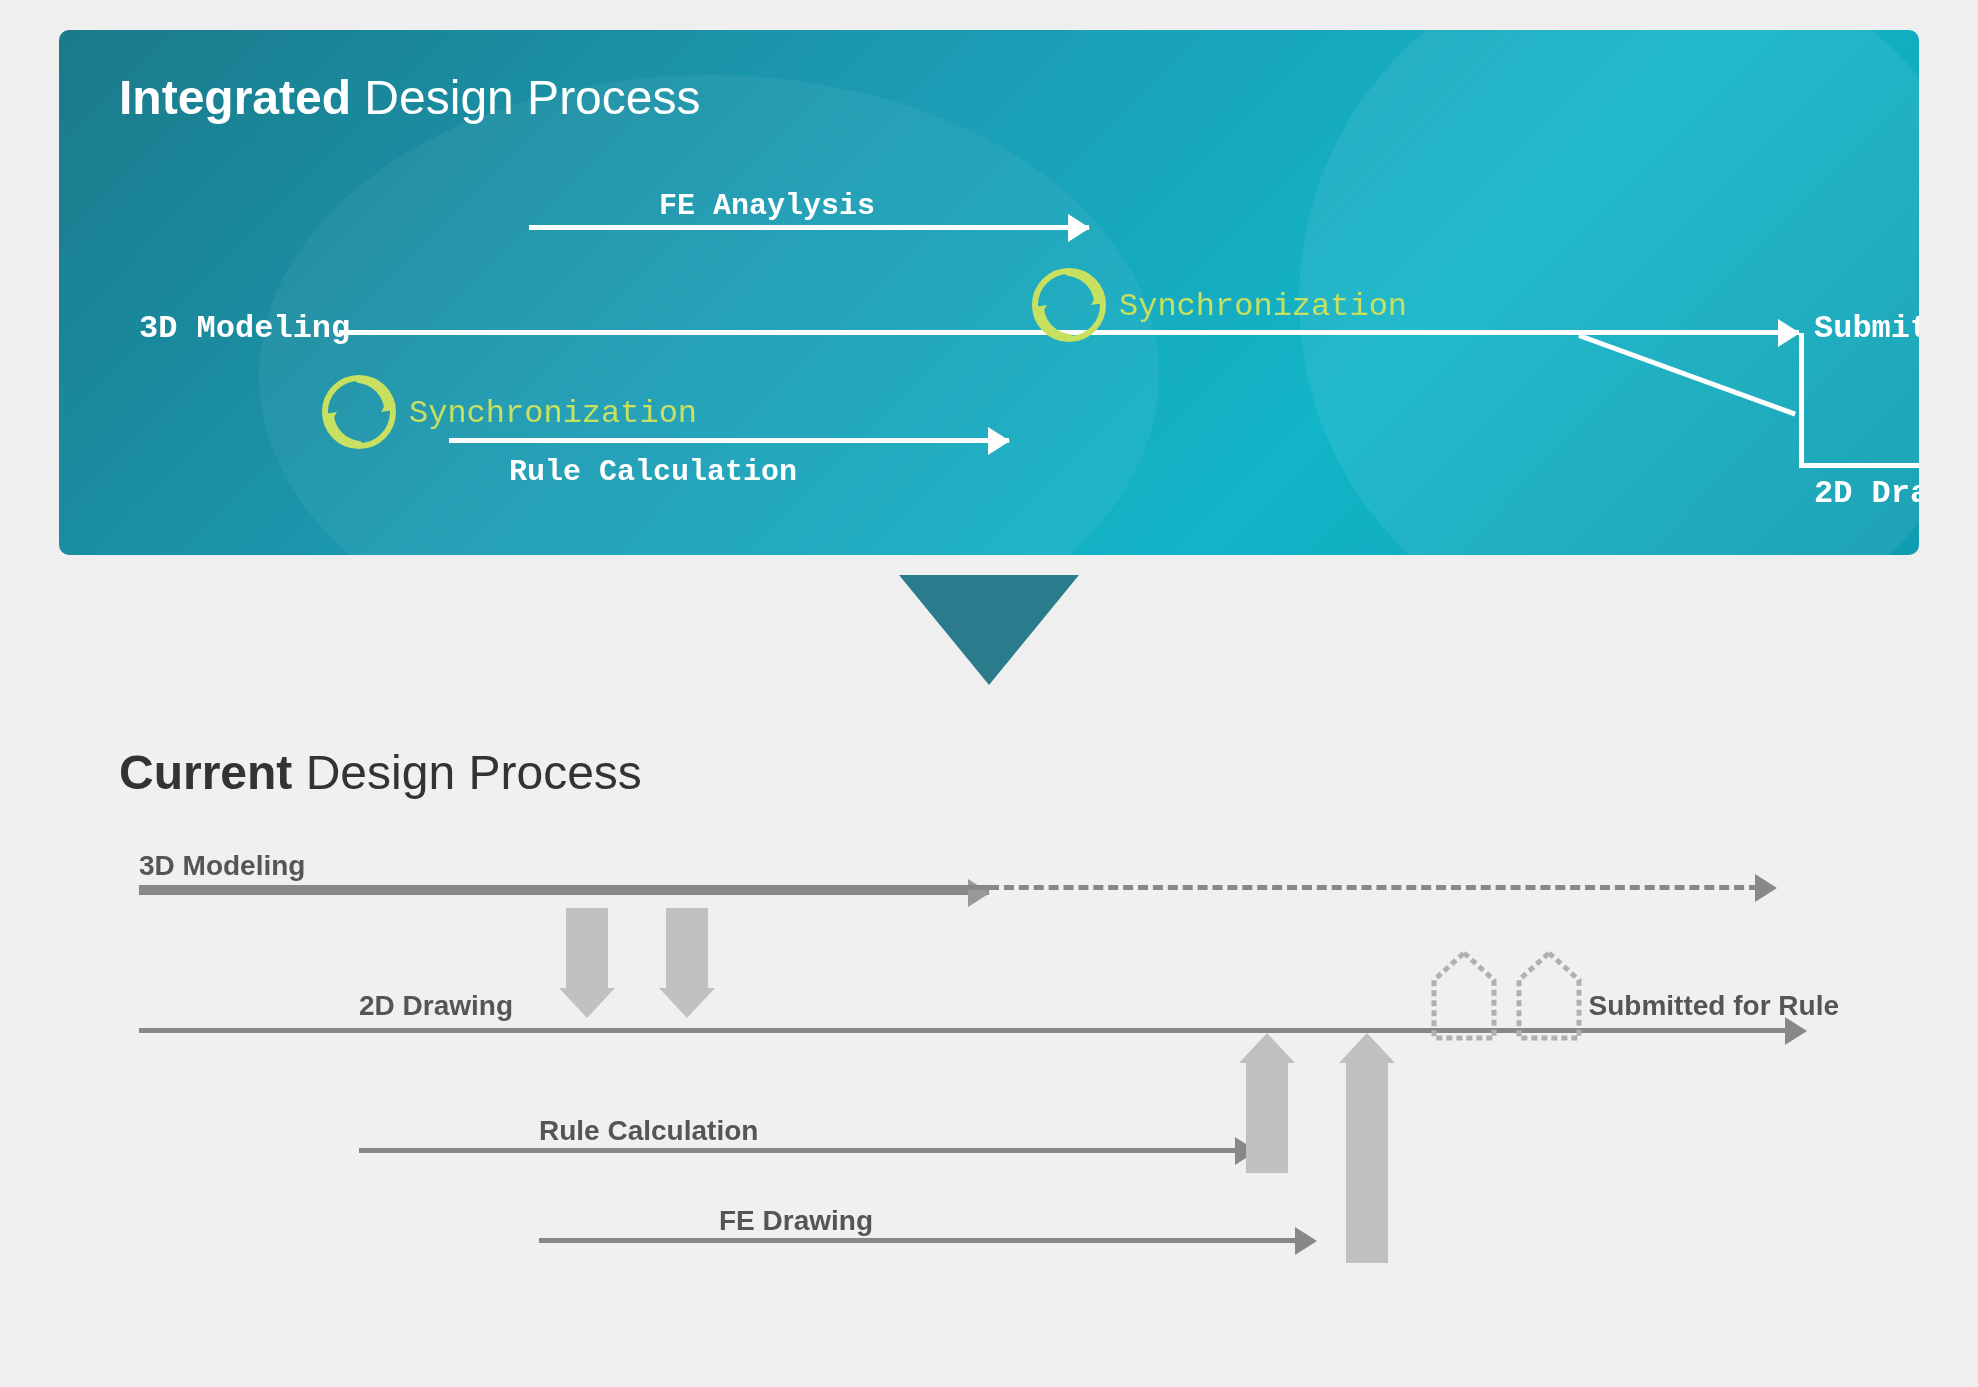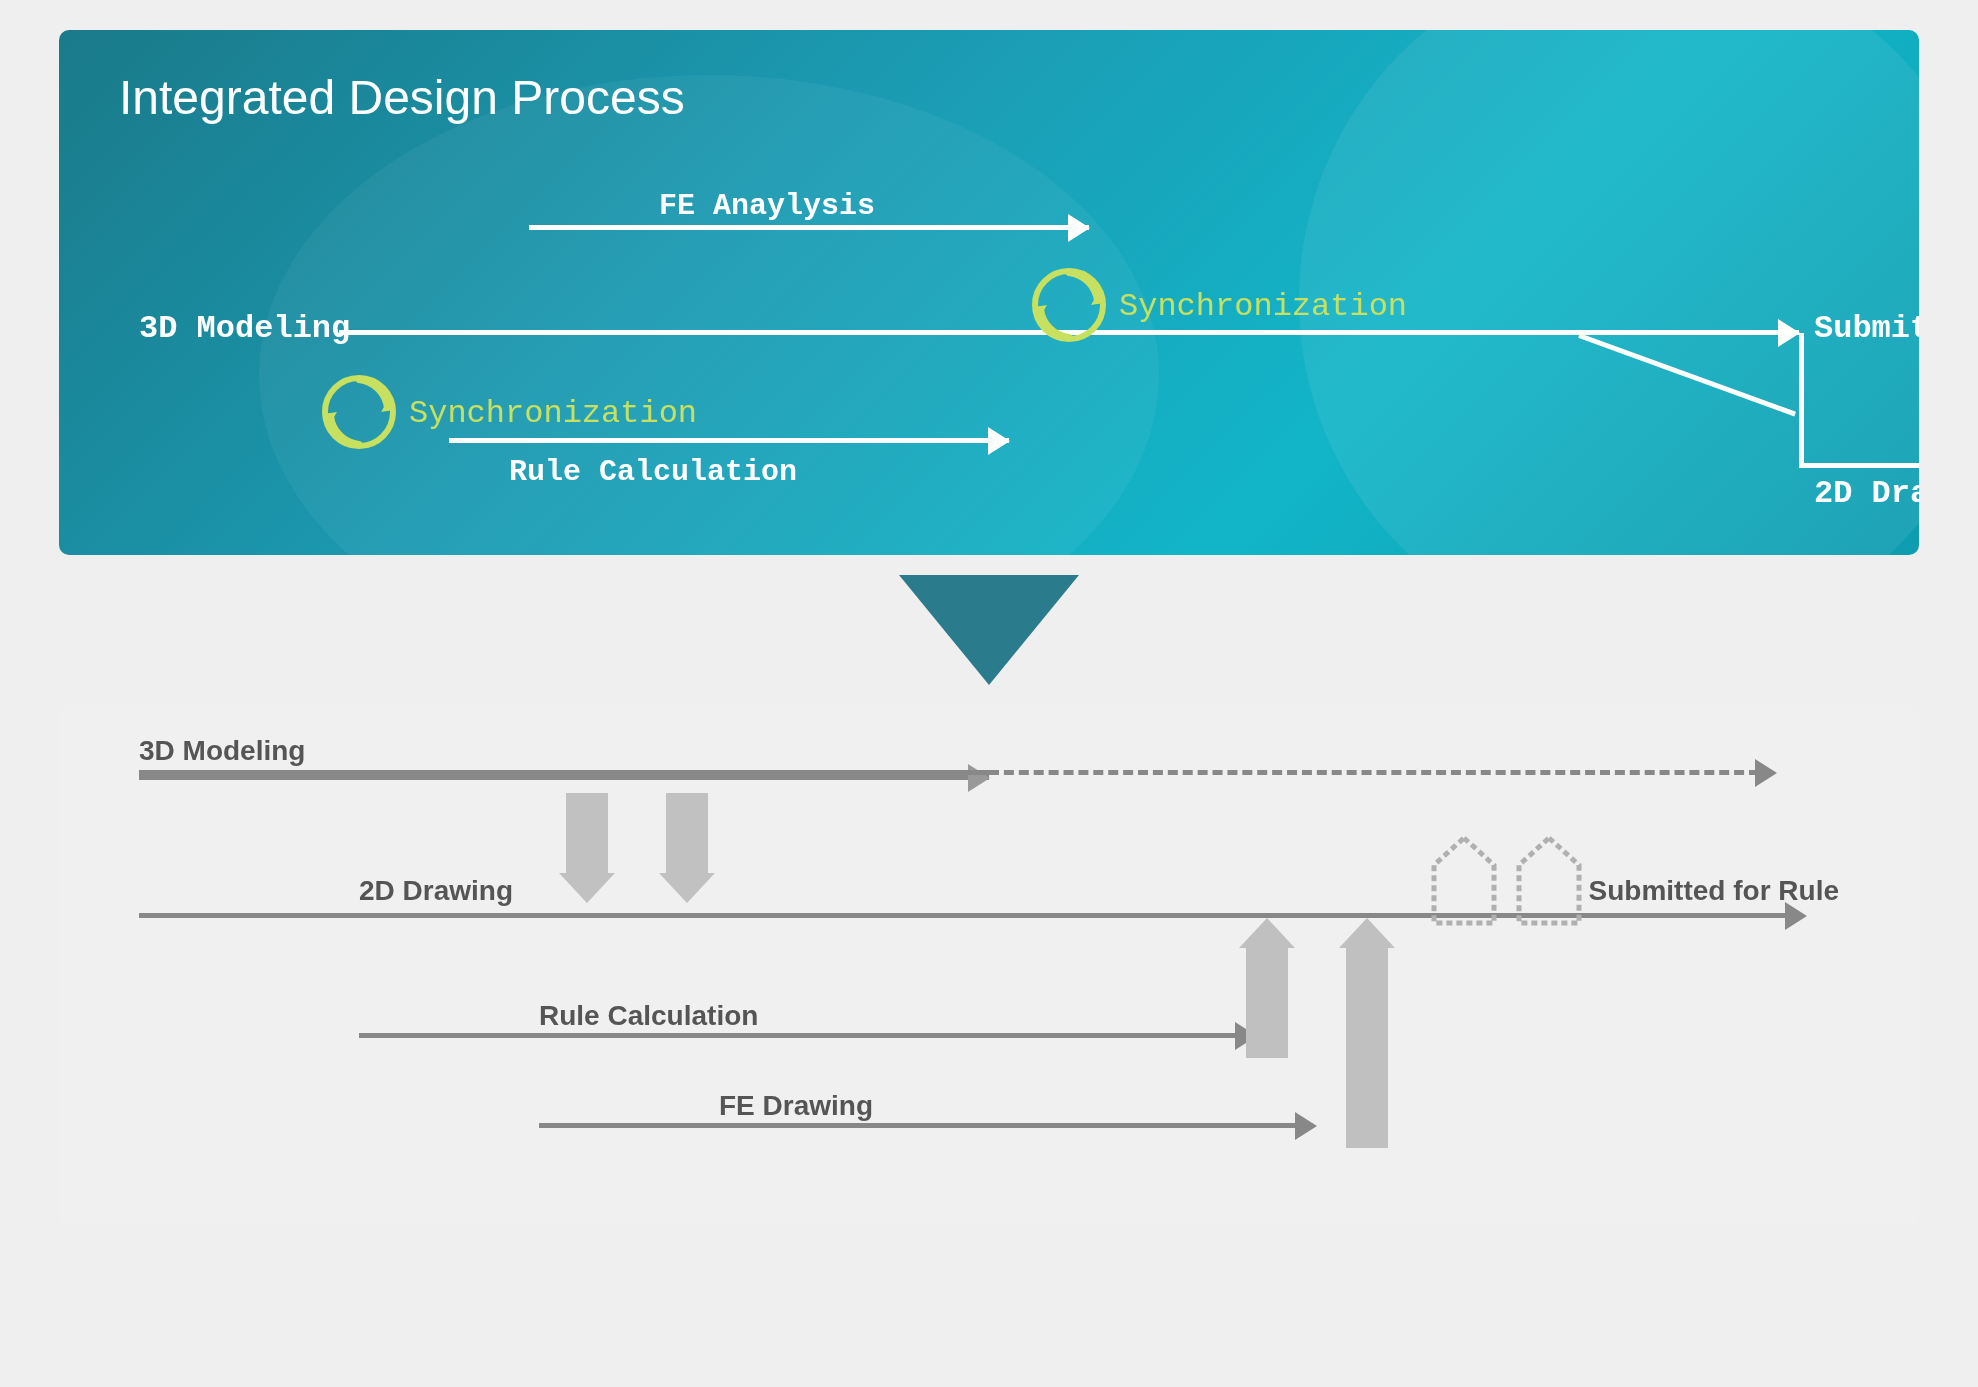--- a/index.html
+++ b/index.html
@@ -58,21 +58,21 @@
 
     .integrated-title {
       font-size: 48px;
       color: white;
       margin-bottom: 50px;
       font-weight: 300;
       position: relative;
       z-index: 2;
     }
     .integrated-title strong {
-      font-weight: 400;
+      font-weight: 700;
     }
 
     
     .integrated-diagram {
       position: relative;
       width: 100%;
       height: 330px;
       z-index: 2;
       font-family: Liberation Mono, monospace;
     }
@@ -317,20 +317,23 @@
       <div class="right-label" style="left: 1695px; top: 300px;">
         <strong>2D Drawing</strong>
       </div>
 
     </div>
   </div>
 
   <div class="triangle-connector"></div>
 
   <div class="current-section">
+    <div class="current-title">
+      <strong>Current</strong><span> Design Process</span>
+    </div>
 
     <div class="current-diagram">
 
       <div class="grey-arrow" style="left: 20px; top: 30px; width: 850px; background:#888;"></div>
 
       <div style="position:absolute; left:20px; top:25px; width:850px; height:5px; background:#888; z-index:1;"></div>
 
       <div style="position:absolute; left:870px; top:25px; width:770px; height:0; border-top:5px dashed #888;"></div>
 
       <div style="position:absolute; left:1636px; top:14px; width:0; height:0;

